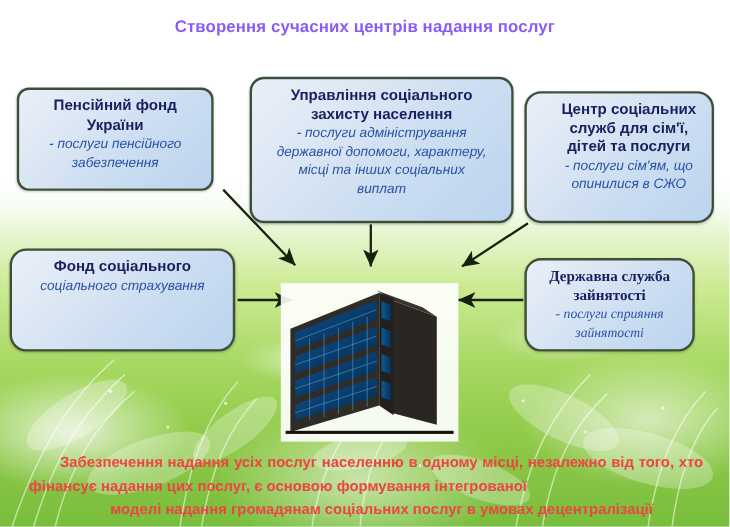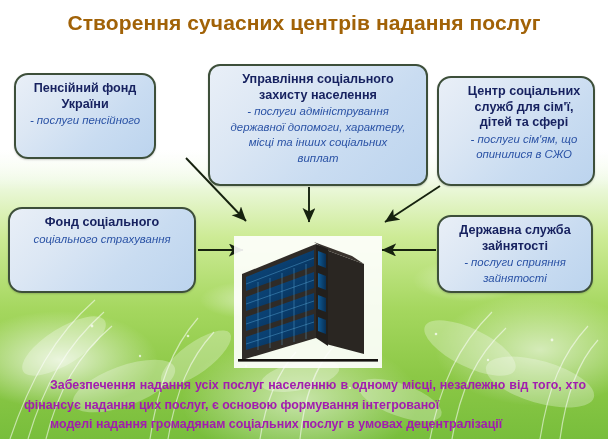--- a/index.html
+++ b/index.html
@@ -38,23 +38,23 @@
   .leaves{position:absolute;left:0;top:150px;width:608px;height:289px;}
   .vignette-top{
     position:absolute;left:0;top:120px;width:608px;height:70px;
     background:linear-gradient(to bottom, rgba(255,255,255,1) 0%, rgba(255,255,255,0) 100%);
   }
 
   
   .title{
     position:absolute;left:30px;top:10px;width:548px;
     text-align:center;
-    color:#a16207;
+    color:#8b5cf6;
     font-weight:bold;
-    font-size:21px;
+    font-size:14px;
     line-height:25px;
     letter-spacing:.1px;
   }
 
   
   .connectors{position:absolute;left:0;top:0;width:608px;height:439px;}
 
   
   .building{position:absolute;left:228px;top:220px;width:160px;height:150px;}
 
@@ -79,37 +79,37 @@
   }
   .box .bs{
     display:block;
     color:#2a52a5;
     font-style:italic;
     font-size:11.4px;
     line-height:14.5px;
     margin-top:1px;
   }
 
-  #box-pension{left:14px;  top:73px;  width:142px; height:86px;}
+  #box-pension{left:14px;  top:73px;  width:164px; height:86px;border-radius:10px;}
   #box-uszn   {left:208px; top:64px;  width:220px; height:122px;border-radius:12px;}
   #box-centre {left:437px; top:76px;  width:158px; height:110px;padding-left:23px;}
   #box-fund   {left:8px;   top:207px; width:188px; height:86px;}
-  #box-employ {left:437px; top:215px; width:156px; height:78px;}
+  #box-employ {left:437px; top:215px; width:142px; height:78px;font-family:Liberation Serif, serif;}
 
   
   .footer{
     position:absolute;left:24px;top:376px;width:562px;
-    color:#a21caf;
+    color:#ef4444;
     font-weight:bold;
     font-size:12.4px;
     line-height:19.5px;
     text-align:justify;
     text-indent:26px;
   }
-  .footer .last{display:block;text-align:left;}
+  .footer .last{display:block;text-align:center;}
 </style>
 </head>
 <body>
 
 <div id="stage">
 
   <div class="bg-base"></div>
   <div class="bg-green"></div>
 
   <svg class="leaves" viewBox="0 0 608 289">
@@ -220,35 +220,36 @@
       <line x1="18" y1="124" x2="86" y2="102"></line>
     </g>
 
     <rect x="10" y="139" width="140" height="2.6" fill="#15120f"></rect>
   </svg>
 
   <div class="box" id="box-pension">
     <span class="bt">Пенсійний фонд</span>
     <span class="bt">України</span>
     <span class="bs">- послуги пенсійного</span>
+    <span class="bs">забезпечення</span>
   </div>
 
   <div class="box" id="box-uszn">
     <span class="bt">Управління соціального</span>
     <span class="bt">захисту населення</span>
     <span class="bs">- послуги адміністрування</span>
     <span class="bs">державної допомоги, характеру,</span>
     <span class="bs">місці та інших соціальних</span>
     <span class="bs">виплат</span>
   </div>
 
   <div class="box" id="box-centre">
     <span class="bt">Центр соціальних</span>
     <span class="bt">служб для сім'ї,</span>
-    <span class="bt">дітей та сфері</span>
+    <span class="bt">дітей та послуги</span>
     <span class="bs">- послуги сім'ям, що</span>
     <span class="bs">опинилися в СЖО</span>
   </div>
 
   <div class="box" id="box-fund">
     <span class="bt">Фонд соціального</span>
     <span class="bs">соціального страхування</span>
   </div>
 
   <div class="box" id="box-employ">

